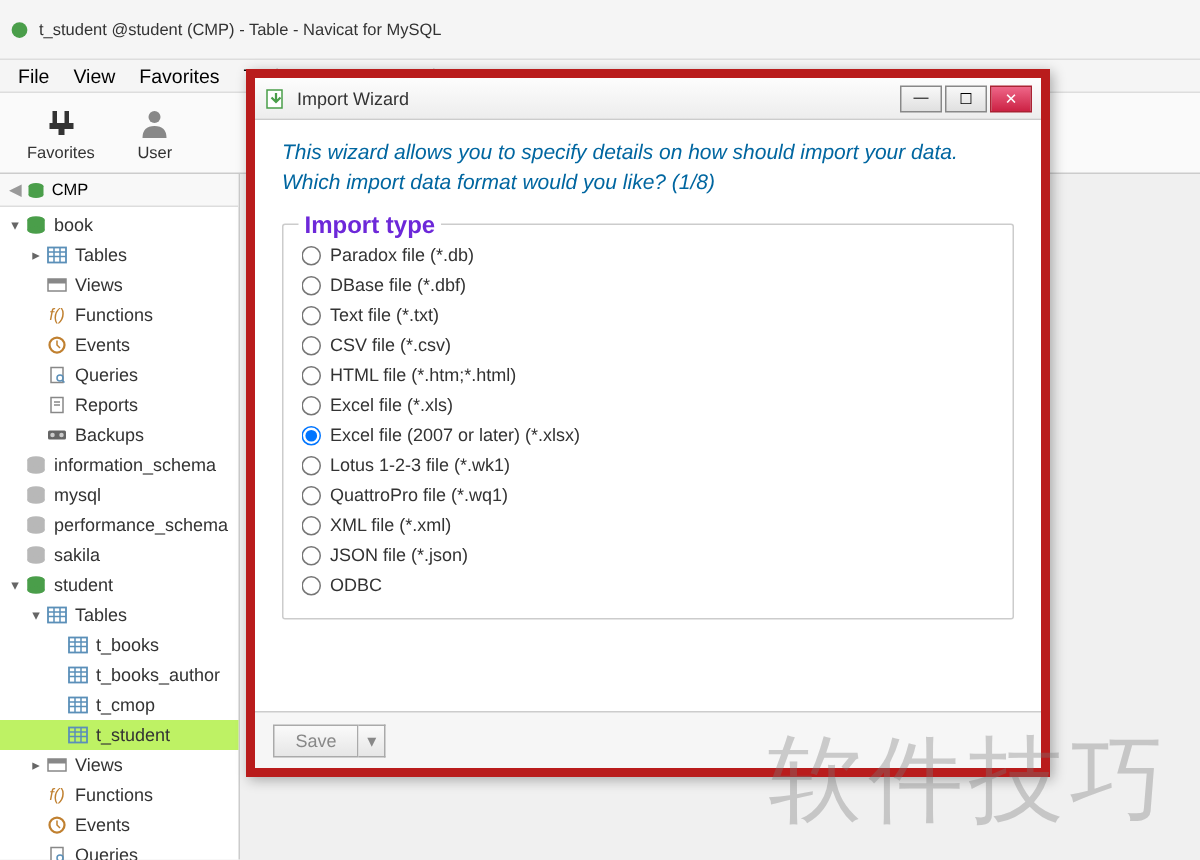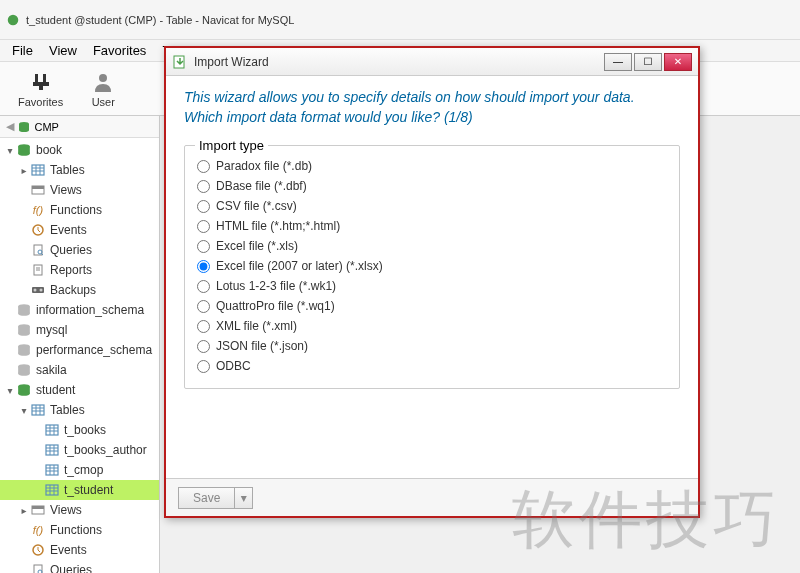--- a/index.html
+++ b/index.html
@@ -25,33 +25,33 @@
     .tree-item { display: flex; align-items: center; padding: 2px 4px; cursor: pointer; white-space: nowrap; font-size: 12px; color: #333; }
     .tree-item.sel { background: #bef264; }
     .tree-item .exp { width: 12px; text-align: center; color: #666; font-size: 10px; }
     .tree-item .icn { width: 16px; height: 16px; margin-right: 4px; display: inline-flex; align-items: center; justify-content: center; }
     .l0 { padding-left: 4px; }
     .l1 { padding-left: 18px; }
     .l2 { padding-left: 32px; }
     
     .content { flex: 1; background: #f0f0f0; position: relative; }
     
-    .dialog { position: absolute; left: 164px; top: 46px; width: 536px; height: 472px; background: #fff; border: 2px solid #b91c1c; box-shadow: 2px 2px 8px rgba(0,0,0,0.3); z-index: 100; }
+    .dialog { position: absolute; left: 164px; top: 46px; width: 536px; height: 472px; background: #fff; border: 6px solid #b91c1c; box-shadow: 2px 2px 8px rgba(0,0,0,0.3); z-index: 100; }
     .dialog-titlebar { height: 28px; background: linear-gradient(#fdfdfd, #ededed); border-bottom: 1px solid #ccc; display: flex; align-items: center; padding: 0 6px; }
     .dialog-titlebar .dicon { width: 16px; height: 16px; margin-right: 6px; }
     .dialog-title { flex: 1; font-size: 12px; color: #333; }
     .win-btns { display: flex; gap: 2px; }
     .win-btn { width: 28px; height: 18px; border: 1px solid #888; background: linear-gradient(#f8f8f8,#e0e0e0); display: flex; align-items: center; justify-content: center; cursor: pointer; font-size: 10px; }
     .win-btn.close { background: linear-gradient(#e68,#c24); color: #fff; border-color: #a23; }
     
     .dialog-body { padding: 12px 18px; }
     .wizard-heading { color: #0066a0; font-size: 14px; line-height: 1.4; margin-bottom: 18px; font-style: italic; }
     
     .import-group { border: 1px solid #ccc; border-radius: 2px; padding: 10px 12px 12px; position: relative; }
-    .import-group-label { position: absolute; top: -8px; left: 10px; background: #fff; padding: 0 4px; font-size: 13px; color: #000000; }
+    .import-group-label { position: absolute; top: -8px; left: 10px; background: #fff; padding: 0 4px; font-size: 16px; color: #6d28d9; font-weight: bold; }
     .radio-row { display: flex; align-items: center; padding: 3px 0; font-size: 12px; color: #333; cursor: pointer; }
     .radio-row input { margin-right: 6px; }
     
     .dialog-footer { position: absolute; bottom: 0; left: 0; right: 0; height: 38px; border-top: 1px solid #ccc; display: flex; align-items: center; padding: 0 12px; background: #f6f6f6; }
     .save-btn { display: flex; }
     .save-btn button { padding: 3px 14px; border: 1px solid #aaa; background: linear-gradient(#fafafa,#e6e6e6); font-size: 12px; color: #888; cursor: pointer; }
     .save-btn .dd { width: 18px; padding: 3px 0; border-left: none; display: flex; align-items: center; justify-content: center; }
     
     .watermark { position: absolute; right: 20px; bottom: 10px; font-size: 63px; color: rgba(120,120,120,0.35); font-family: "Microsoft YaHei", sans-serif; pointer-events: none; z-index: 200; letter-spacing: 4px; }
     .tbl-icon rect { fill: none; stroke: #5a8fb8; stroke-width: 1.2; }
@@ -400,20 +400,24 @@
           <label class="radio-row">
             <input type="radio" name="imp" style="">
             <span>Paradox file (*.db)</span>
           </label>
           <label class="radio-row">
             <input type="radio" name="imp" style="">
             <span>DBase file (*.dbf)</span>
           </label>
           <label class="radio-row">
             <input type="radio" name="imp" style="">
+            <span>Text file (*.txt)</span>
+          </label>
+          <label class="radio-row">
+            <input type="radio" name="imp" style="">
             <span>CSV file (*.csv)</span>
           </label>
           <label class="radio-row">
             <input type="radio" name="imp" style="">
             <span>HTML file (*.htm;*.html)</span>
           </label>
           <label class="radio-row">
             <input type="radio" name="imp" style="">
             <span>Excel file (*.xls)</span>
           </label>

